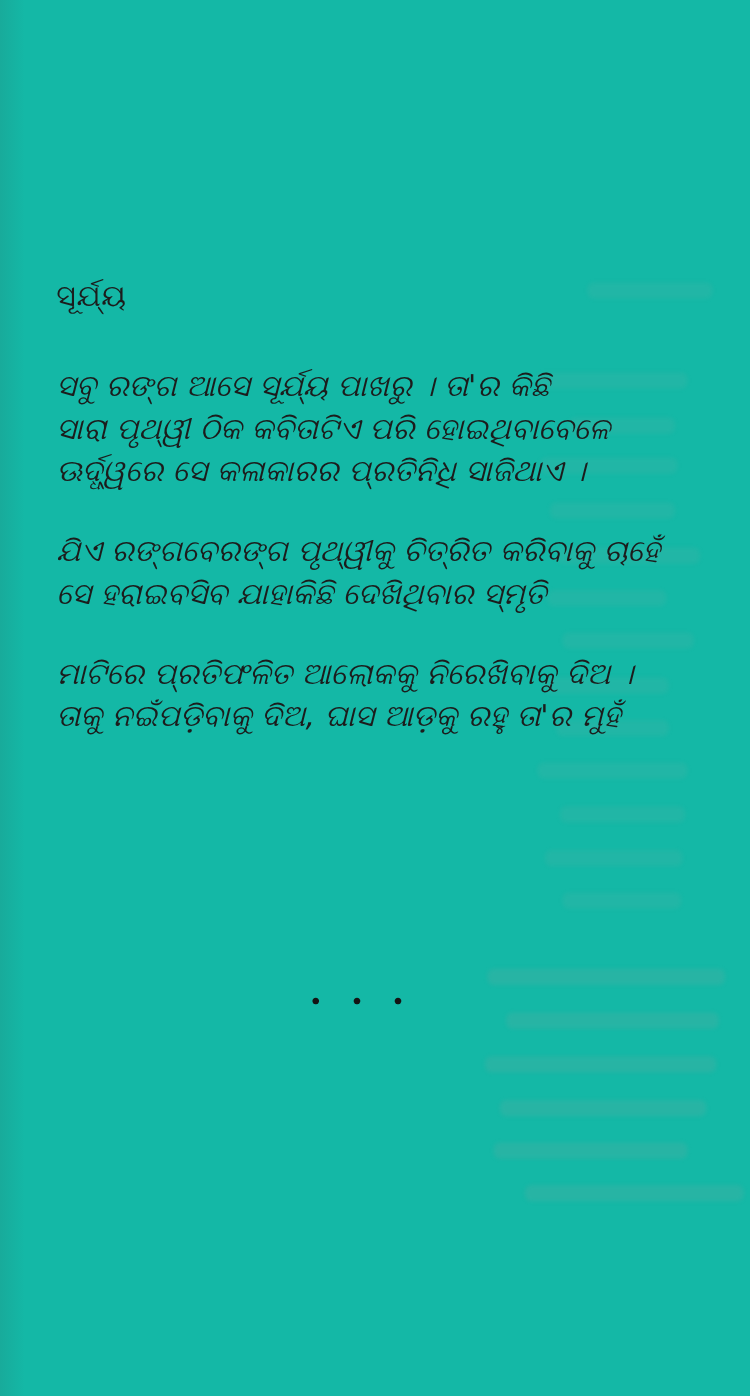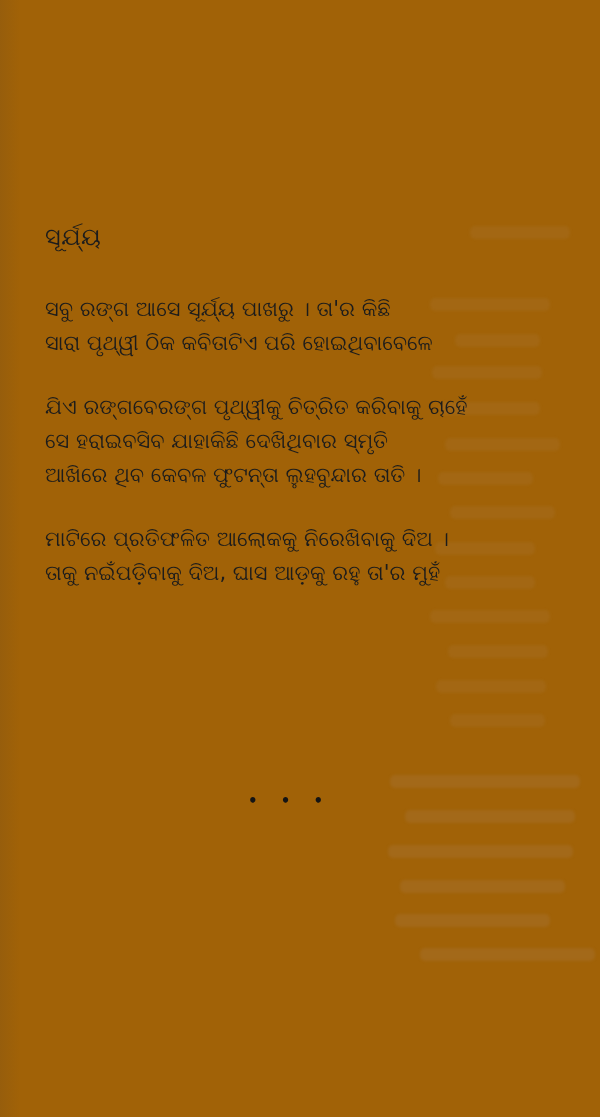--- a/index.html
+++ b/index.html
@@ -4,21 +4,21 @@
 <style>
   html, body {
     margin: 0;
     padding: 0;
     background: #ffffff;
   }
   .page {
     position: relative;
     width: 600px;
     height: 1117px;
-    background: #a16207;
+    background: #14b8a6;
     overflow: hidden;
     font-family: "DejaVu Sans", sans-serif;
     color: #1c1c1c;
   }
   .gutter-shadow {
     position: absolute;
     left: 0; top: 0;
     width: 20px; height: 100%;
     background: linear-gradient(90deg, rgba(60,55,55,0.10), rgba(60,55,55,0.0));
     pointer-events: none;
@@ -34,23 +34,24 @@
   .poem-body {
     position: absolute;
     left: 45px;
     top: 292px;
     width: 520px;
   }
   .stanza {
     margin: 0 0 30px 0;
   }
   .poem-line {
-    font-size: 21px;
+    font-size: 24px;
     line-height: 34px;
     white-space: nowrap;
+    font-style: italic;
   }
   .separator {
     position: absolute;
     left: 45px;
     top: 792px;
     width: 490px;
     text-align: center;
     font-size: 15px;
     font-weight: bold;
     letter-spacing: 9px;
@@ -94,26 +95,26 @@
   <div class="smudge" style="left:395px; top:914px; width:155px;"></div>
   <div class="smudge" style="left:420px; top:948px; width:175px;"></div>
 
   <div class="poem-title">ସୂର୍ଯ୍ୟ</div>
 
   <div class="poem-body">
 
     <div class="stanza">
       <div class="poem-line">ସବୁ ରଙ୍ଗ ଆସେ ସୂର୍ଯ୍ୟ ପାଖରୁ । ତା'ର କିଛି</div>
       <div class="poem-line">ସାରା ପୃଥ୍ୱୀ ଠିକ କବିତାଟିଏ ପରି ହୋଇଥିବାବେଳେ</div>
+      <div class="poem-line">ଊର୍ଦ୍ଧ୍ୱରେ ସେ କଳାକାରର ପ୍ରତିନିଧି ସାଜିଥାଏ ।</div>
     </div>
 
     <div class="stanza">
       <div class="poem-line">ଯିଏ ରଙ୍ଗବେରଙ୍ଗ ପୃଥ୍ୱୀକୁ ଚିତ୍ରିତ କରିବାକୁ ଚାହେଁ</div>
       <div class="poem-line">ସେ ହରାଇବସିବ ଯାହାକିଛି ଦେଖିଥିବାର ସ୍ମୃତି</div>
-      <div class="poem-line">ଆଖିରେ ଥିବ କେବଳ ଫୁଟନ୍ତା ଲୁହବୁନ୍ଦାର ତାତି ।</div>
     </div>
 
     <div class="stanza">
       <div class="poem-line">ମାଟିରେ ପ୍ରତିଫଳିତ ଆଲୋକକୁ ନିରେଖିବାକୁ ଦିଅ ।</div>
       <div class="poem-line">ତାକୁ ନଇଁପଡ଼ିବାକୁ ଦିଅ, ଘାସ ଆଡ଼କୁ ରହୁ ତା'ର ମୁହଁ</div>
     </div>
 
   </div>
 
   <div class="separator">• • •</div>

